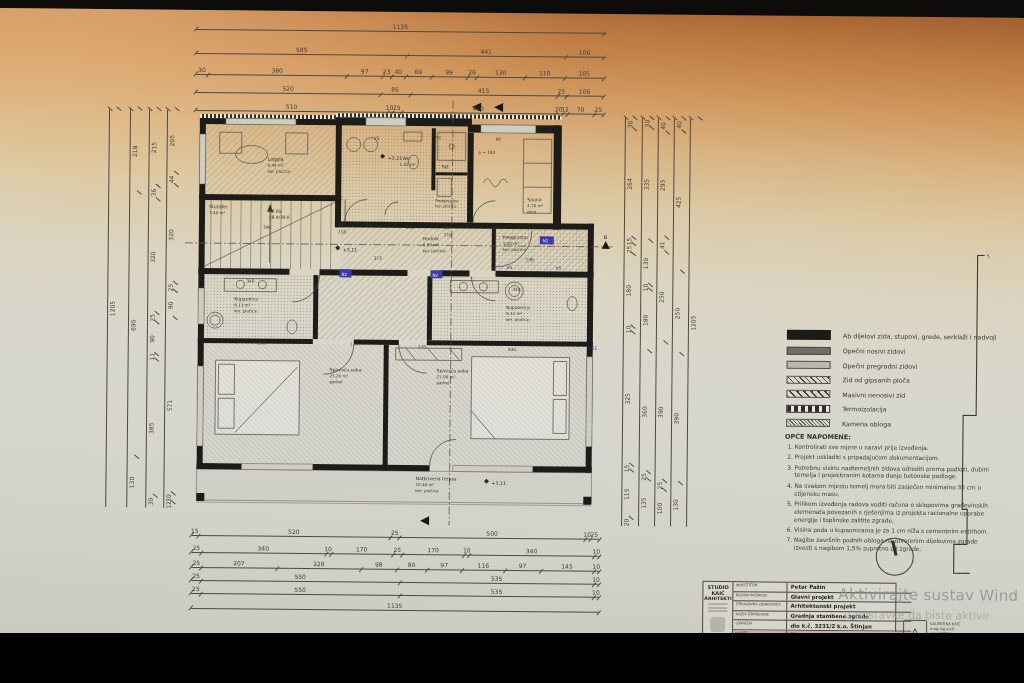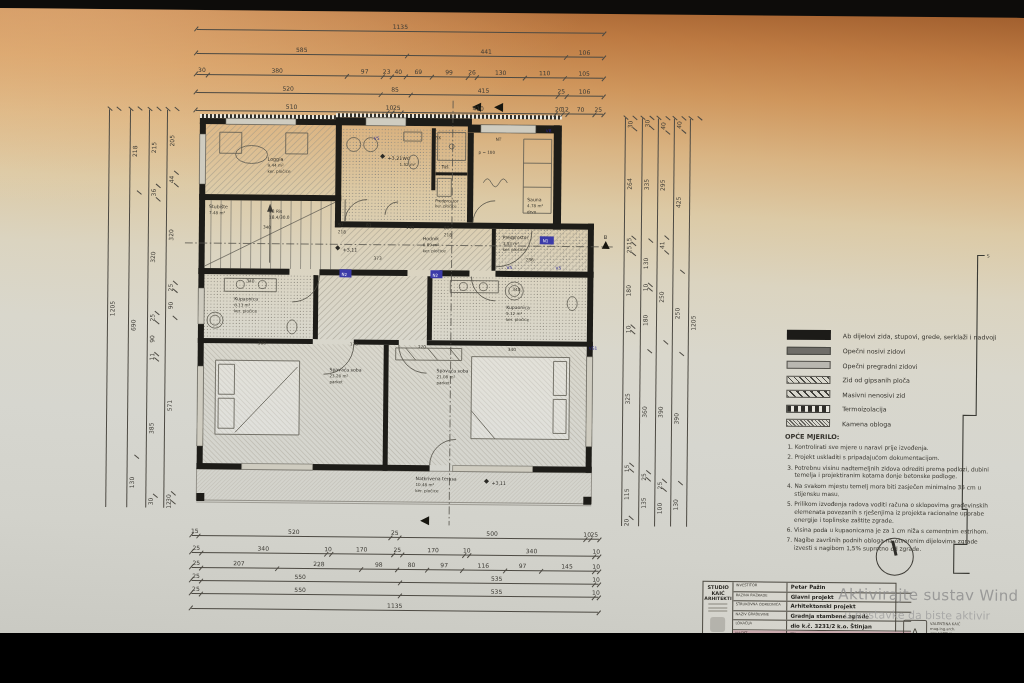--- a/index.html
+++ b/index.html
@@ -533,21 +533,21 @@
         <div class="legend-row">
         <span class="sw sw-check"></span>
         <span class="legend-label">Termoizolacija</span>
       </div>
         <div class="legend-row">
         <span class="sw sw-hatch3"></span>
         <span class="legend-label">Kamena obloga</span>
       </div>
       </div>
 
-  <div class="notes-title">OPĆE MJERILO:</div>
+  <div class="notes-title">OPĆE NAPOMENE:</div>
   <ol class="notes">
 
   <li class="note">Kontrolirati sve mjere u naravi prije izvođenja.</li>
         <li class="note">Projekt uskladiti s pripadajućom dokumentacijom.</li>
         <li class="note">Potrebnu visinu nadtemeljnih zidova odrediti prema podlozi, dubini temelja i projektiranim kotama donje betonske podloge.</li>
         <li class="note">Na svakom mjestu temelj mora biti zasječen minimalno 35 cm u stijensku masu.</li>
         <li class="note">Prilikom izvođenja radova voditi računa o sklopovima građevinskih elemenata povezanih s rješenjima iz projekta racionalne uporabe energije i toplinske zaštite zgrade.</li>
         <li class="note">Visina poda u kupaonicama je za 1 cm niža s cementnim estrihom.</li>
         <li class="note">Nagibe završnih podnih obloga na otvorenim dijelovima zgrade izvesti s nagibom 1,5% suprotno od zgrade.</li>
       </ol>

